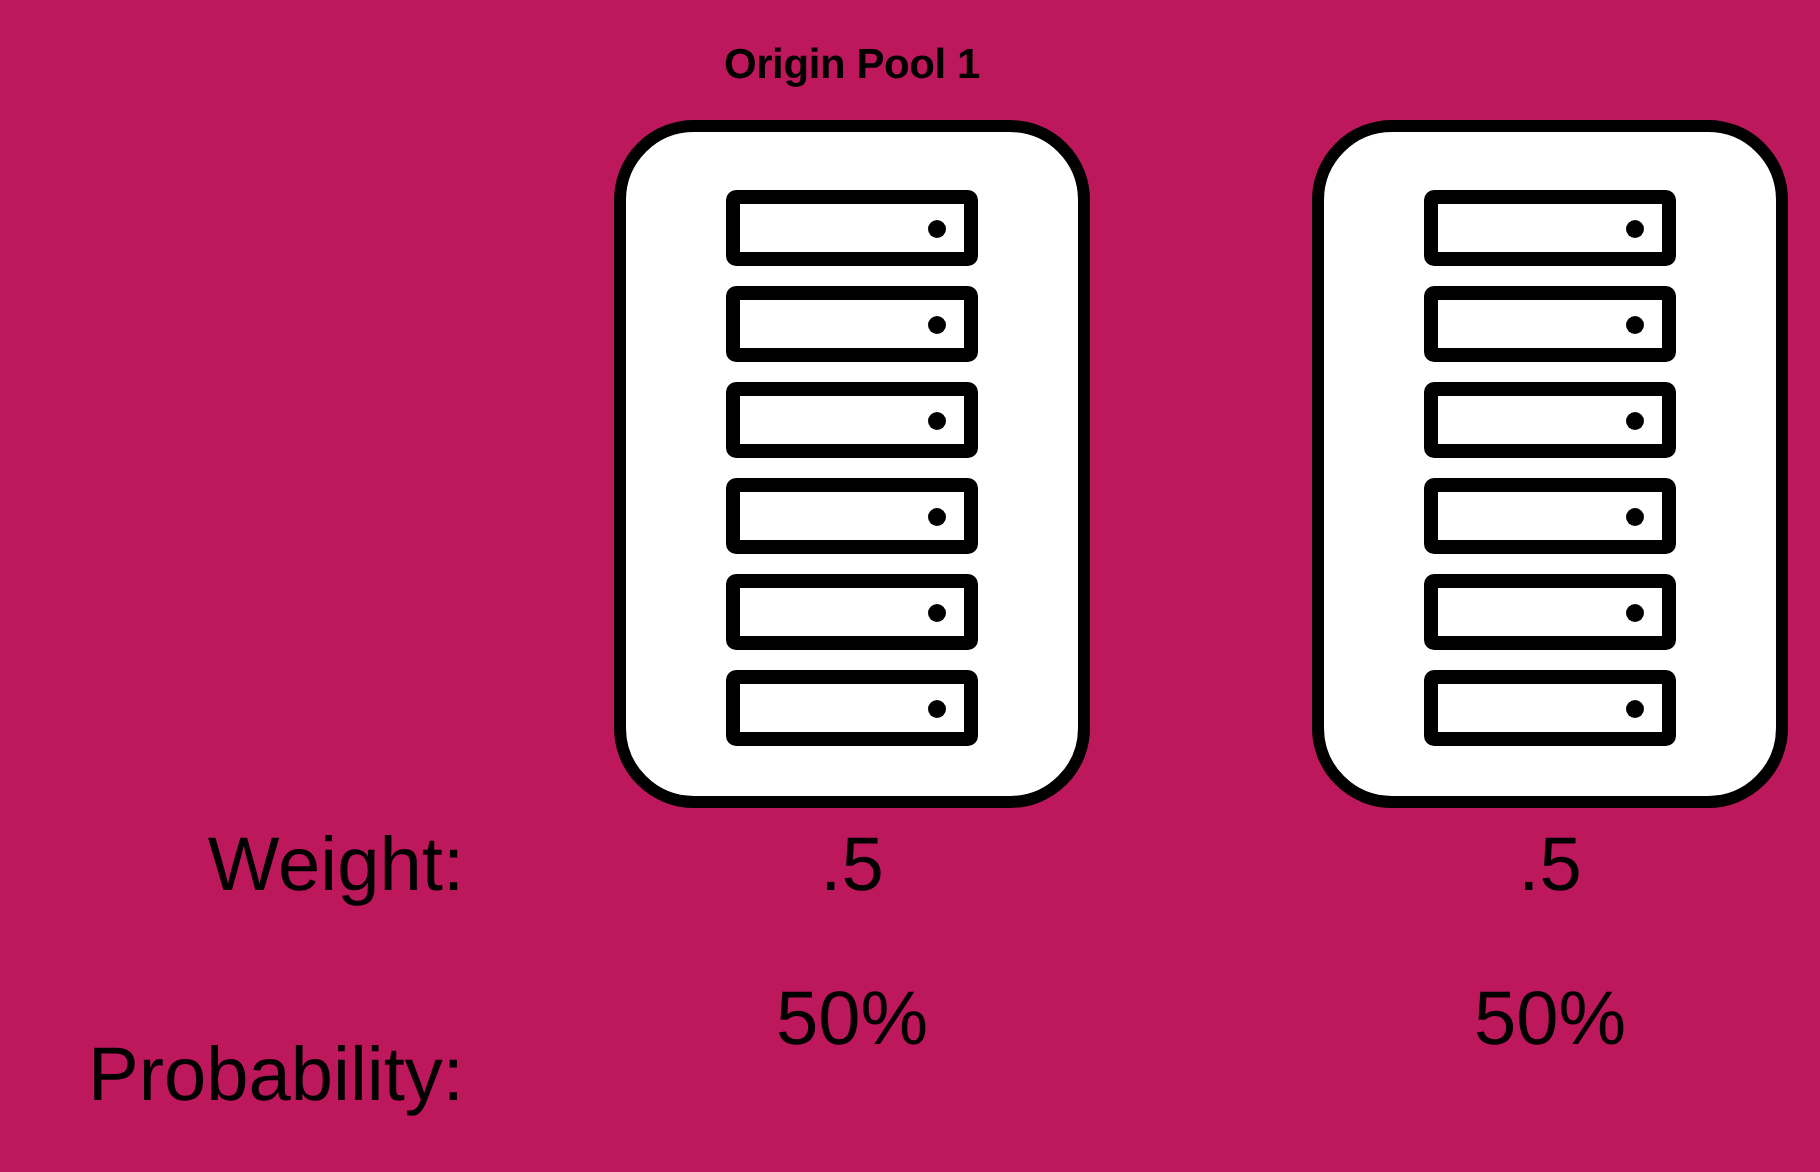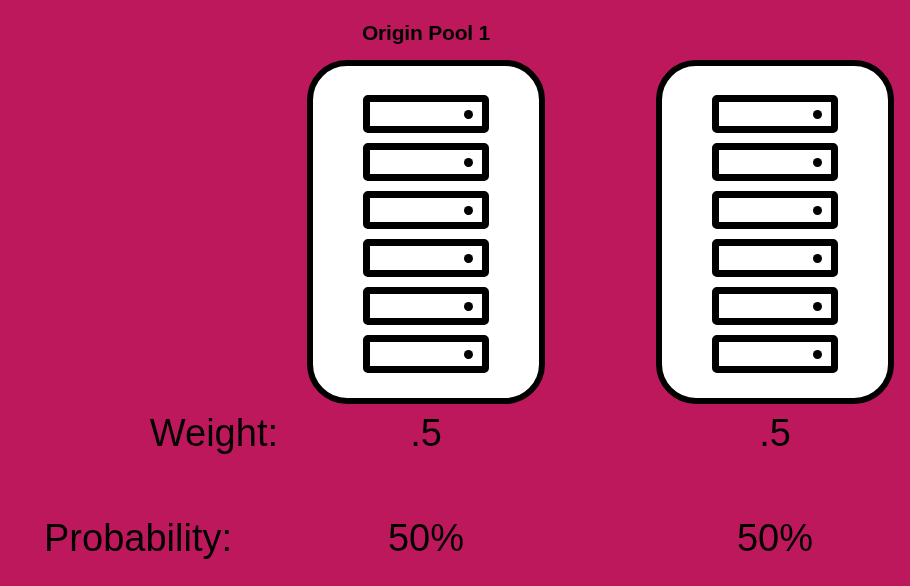--- a/index.html
+++ b/index.html
@@ -86,33 +86,33 @@
   
   .row-label {
     position: absolute;
     left: 0;
     width: 232px;
     text-align: right;
     font-size: 38px;
     line-height: 44px;
     white-space: nowrap;
   }
-  .row-label.weight-label      { top: 411px; padding-left: 46px; }
+  .row-label.weight-label      { top: 411px; }
   .row-label.probability-label { top: 516px; }
 
   .row-value {
     position: absolute;
     width: 260px;
     text-align: center;
     font-size: 38px;
     line-height: 44px;
     white-space: nowrap;
   }
   .row-value.weight-value      { top: 411px; }
-  .row-value.probability-value { top: 516px; }
+  .row-value.probability-value { top: 488px; }
 </style>
 </head>
 <body>
 
 <div id="canvas">
 
   <div class="pool-column col-1">
     <div class="pool-title">Origin Pool 1</div>
 
     <div class="pool-box">

